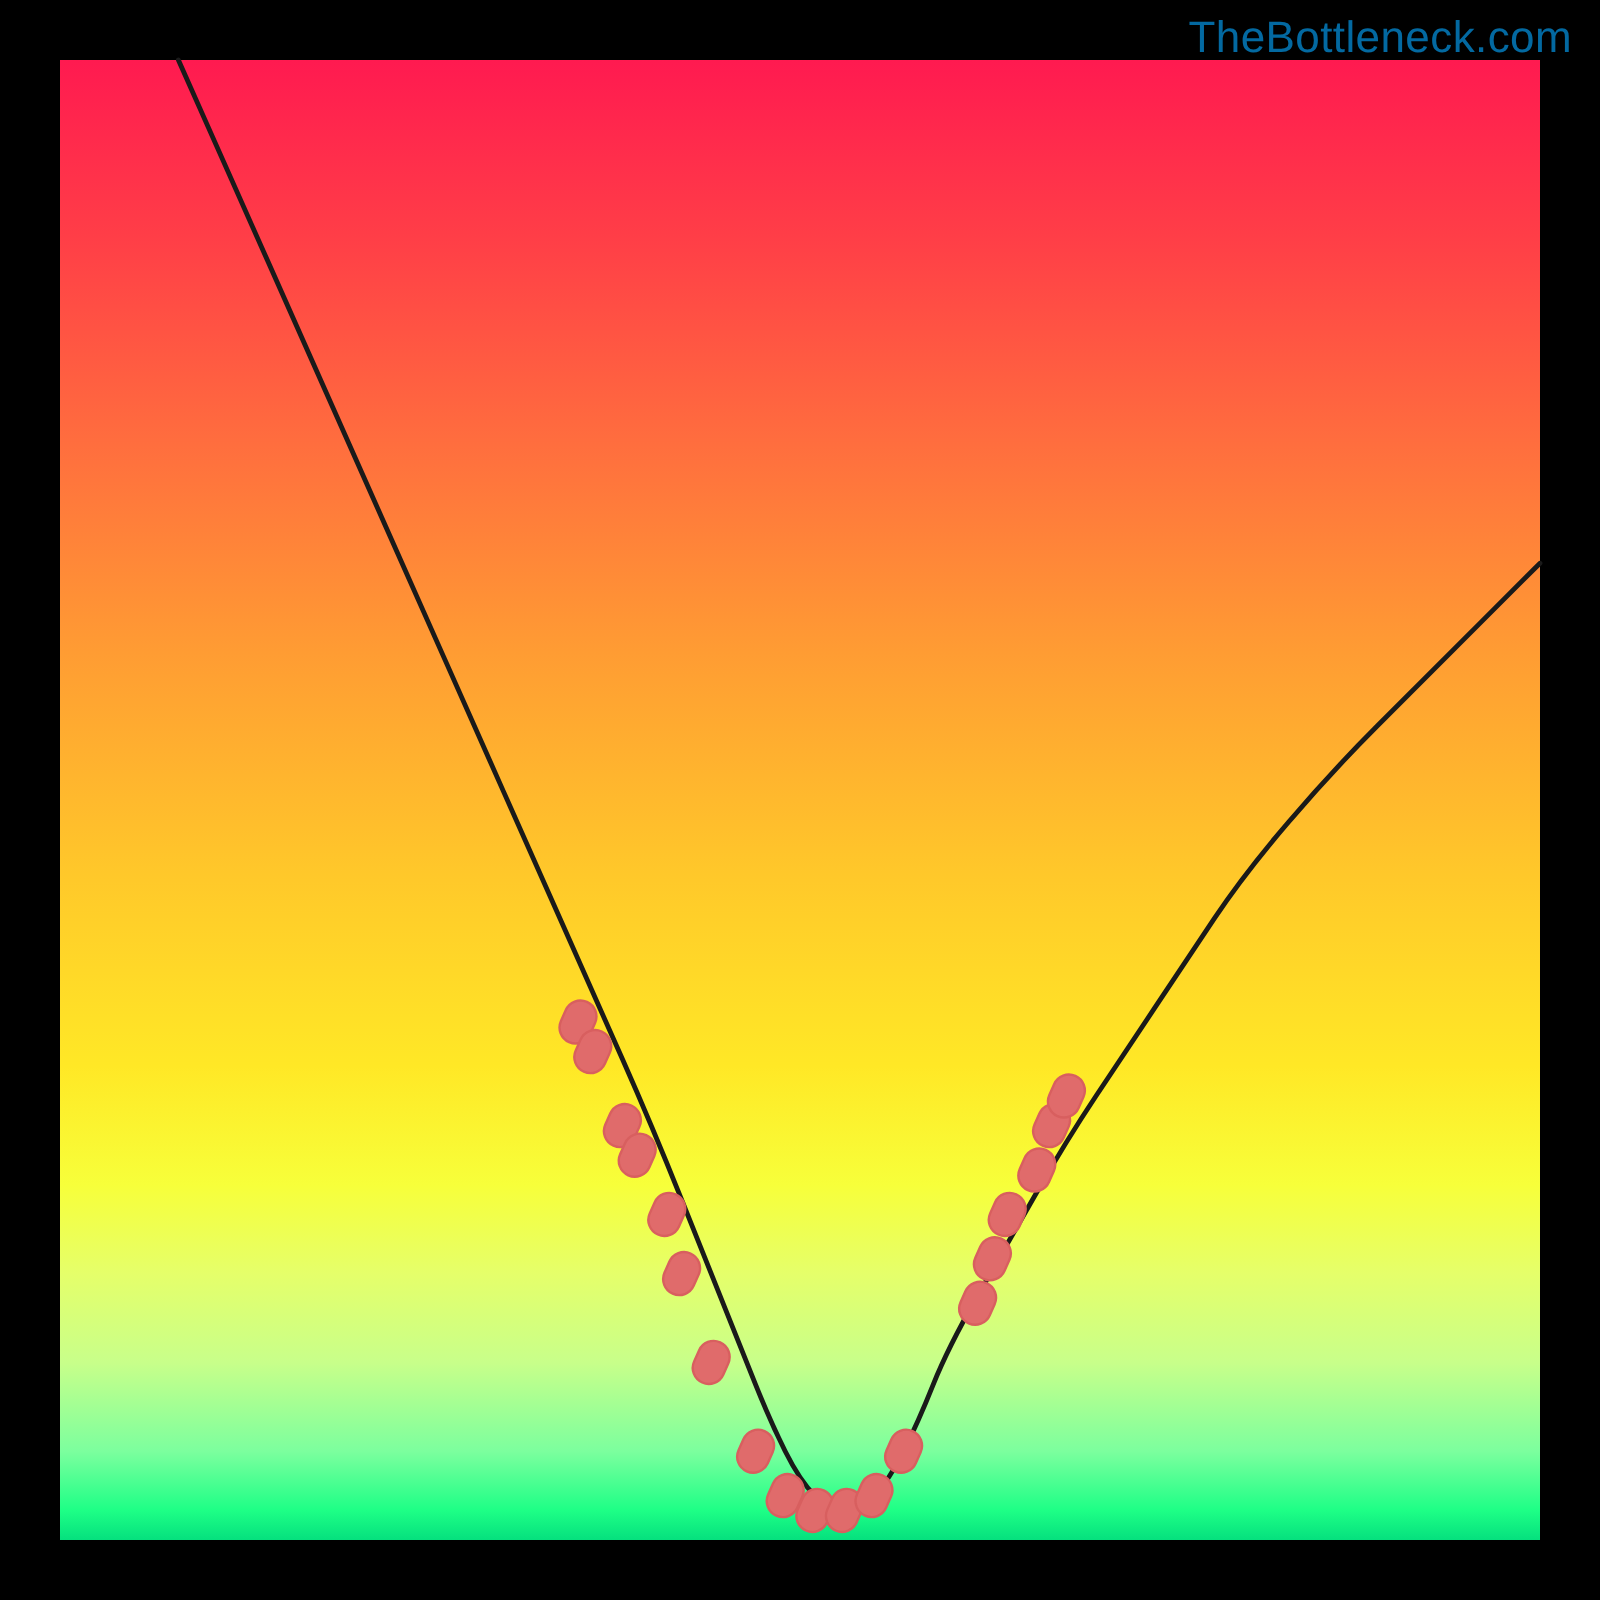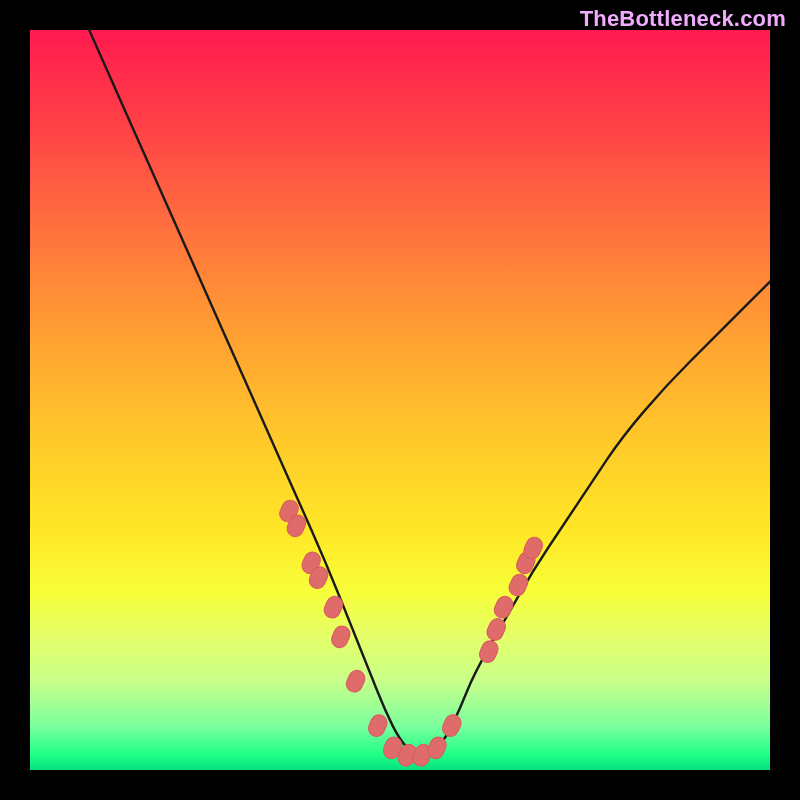--- a/index.html
+++ b/index.html
@@ -30,23 +30,23 @@
       #c8ff8a 88%,
       #7cff9e 94%,
       #1eff86 98%,
       #05e07e 100%
     );
   }
   .watermark {
     position: absolute;
     top: 6px;
     right: 14px;
-    color: #f0abfc;
+    color: #0369a1;
     font-size: 22px;
-    font-weight: 700;
+    font-weight: 400;
     letter-spacing: 0.2px;
     user-select: none;
   }
   svg.curve {
     position: absolute;
     left: 0;
     top: 0;
     width: 740px;
     height: 740px;
     overflow: visible;

